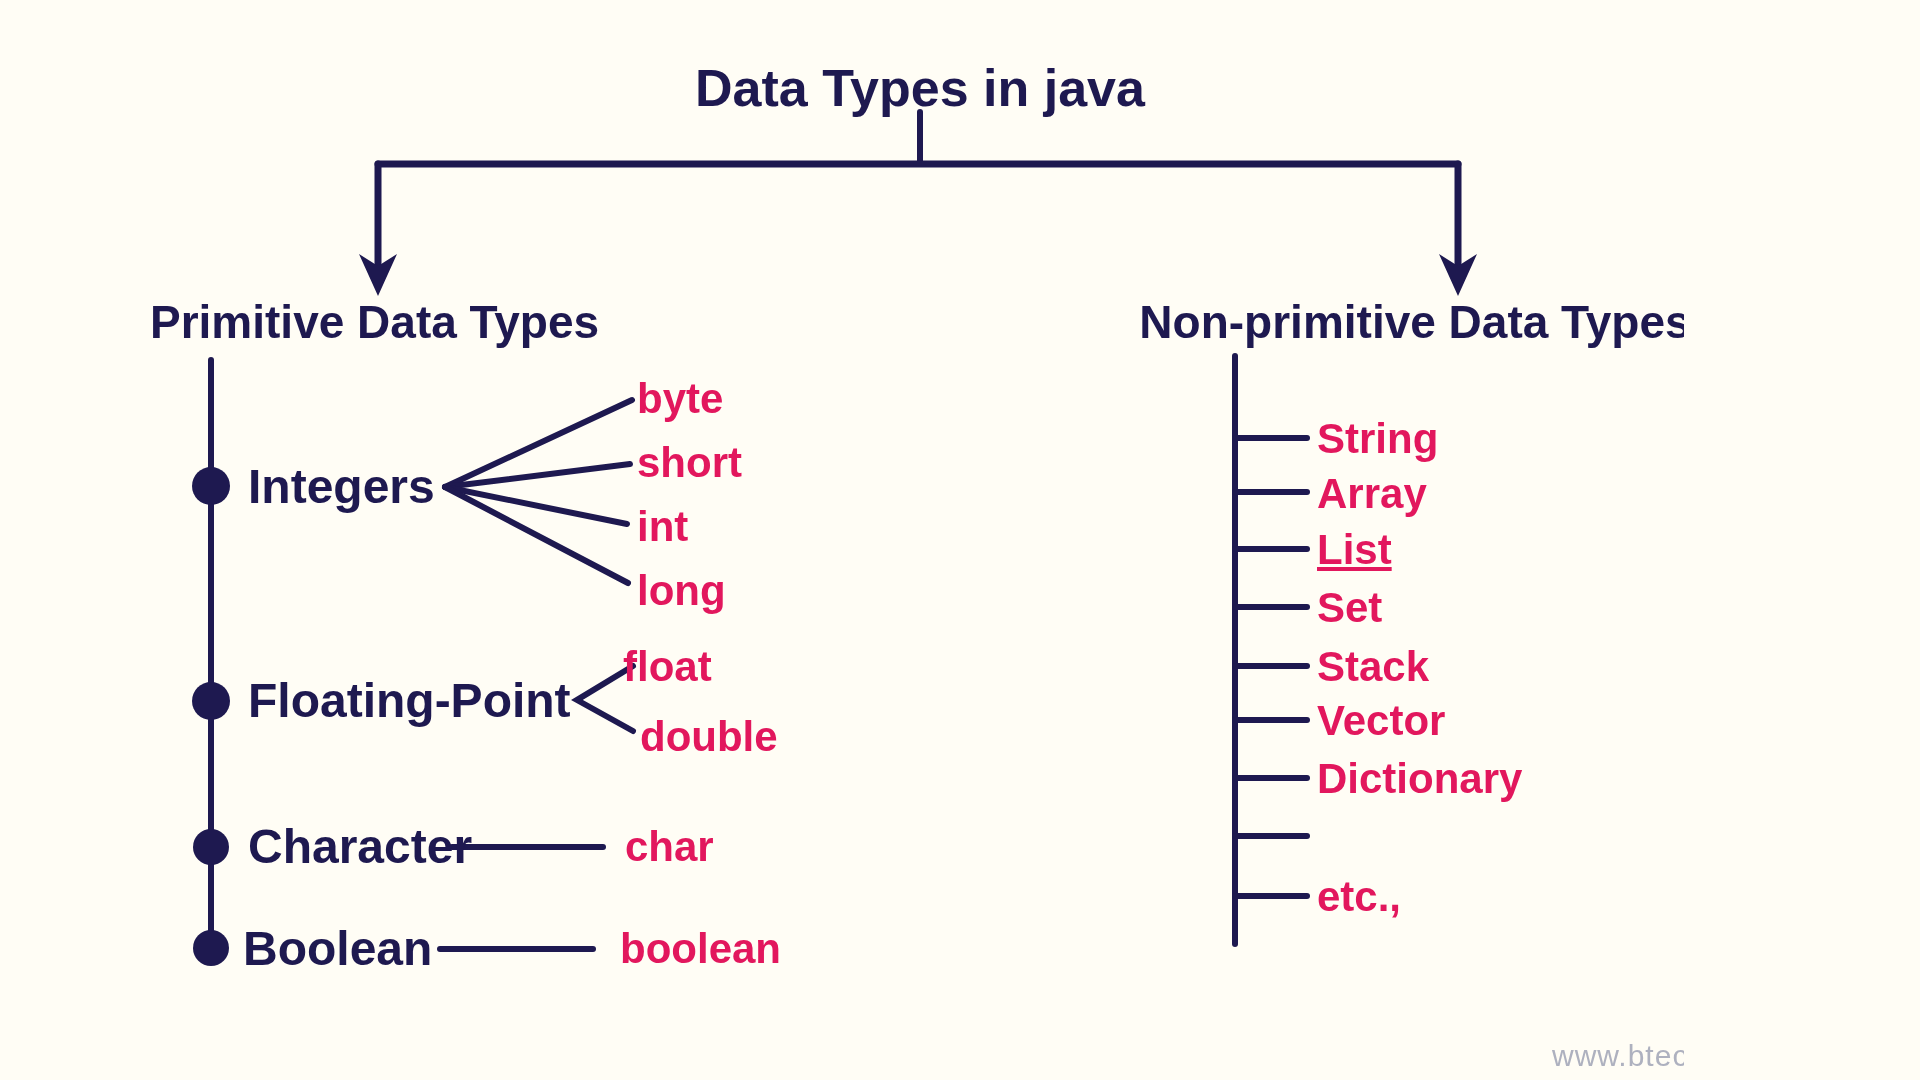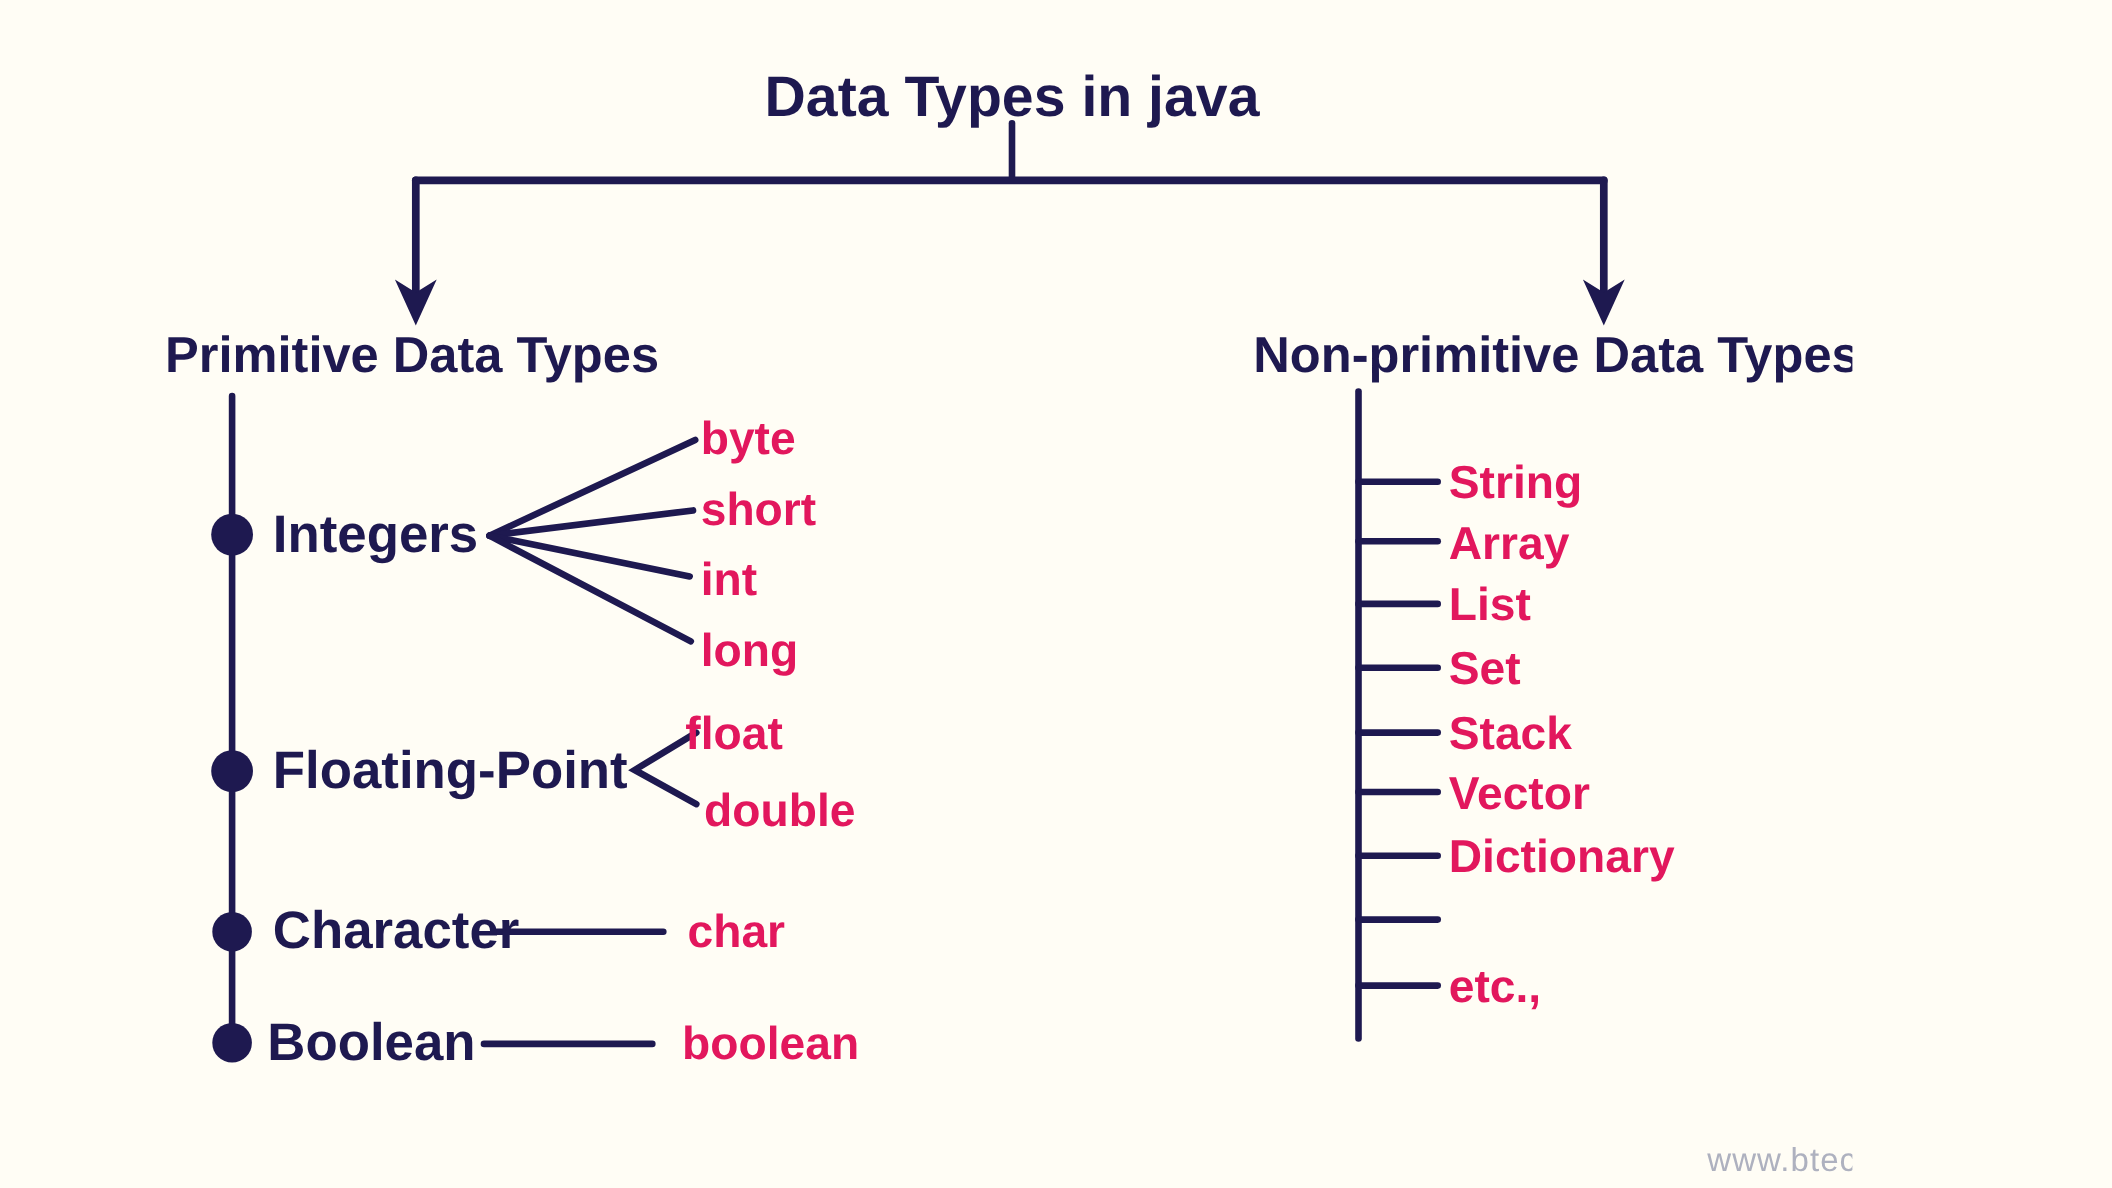--- a/index.html
+++ b/index.html
@@ -89,21 +89,21 @@
   <div class="txt pink type" style="left:637px;top:463px;">short</div>
   <div class="txt pink type" style="left:637px;top:527px;">int</div>
   <div class="txt pink type" style="left:637px;top:591px;">long</div>
   <div class="txt pink type" style="left:623px;top:667px;">float</div>
   <div class="txt pink type" style="left:640px;top:737px;">double</div>
   <div class="txt pink type" style="left:625px;top:847px;">char</div>
   <div class="txt pink type" style="left:620px;top:949px;">boolean</div>
 
   <div class="txt pink type" style="left:1317px;top:439px;">String</div>
   <div class="txt pink type" style="left:1317px;top:494px;">Array</div>
-  <div class="txt pink type" style="left:1317px;top:550px;">List</div>
+  <div class="txt pink type" style="left:1317px;top:550px;text-decoration:underline;">List</div>
   <div class="txt pink type" style="left:1317px;top:608px;">Set</div>
   <div class="txt pink type" style="left:1317px;top:667px;">Stack</div>
   <div class="txt pink type" style="left:1317px;top:721px;">Vector</div>
   <div class="txt pink type" style="left:1317px;top:779px;">Dictionary</div>
   <div class="txt pink type" style="left:1317px;top:897px;">etc.,</div>
 
   <div class="txt wm-url" style="left:1552px;top:1056px;">www.btechsmartclass.com</div>
   <div class="txt wm-cjk" style="left:1749px;top:1052px;">聚集网</div>
 
 </div>

